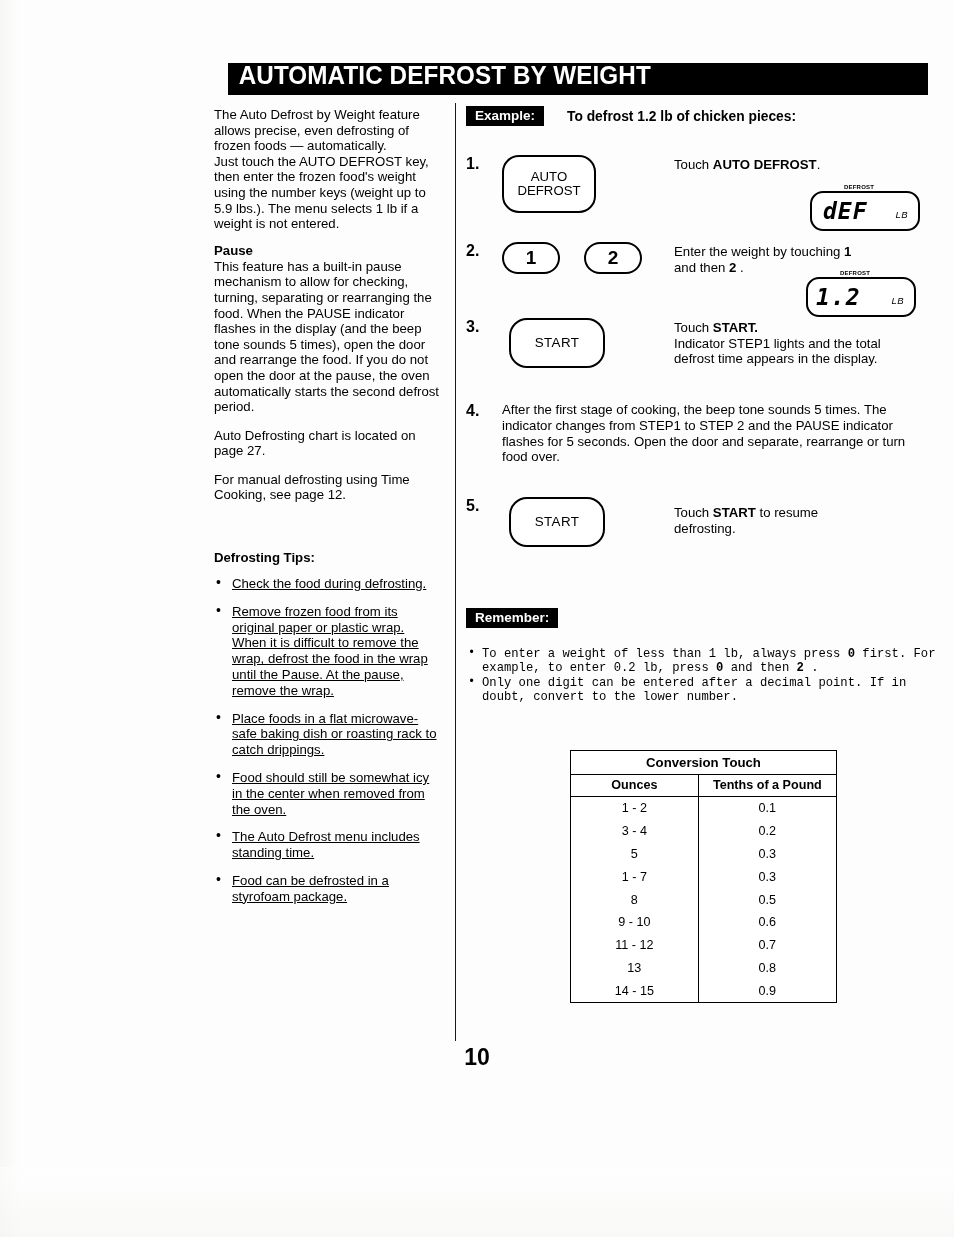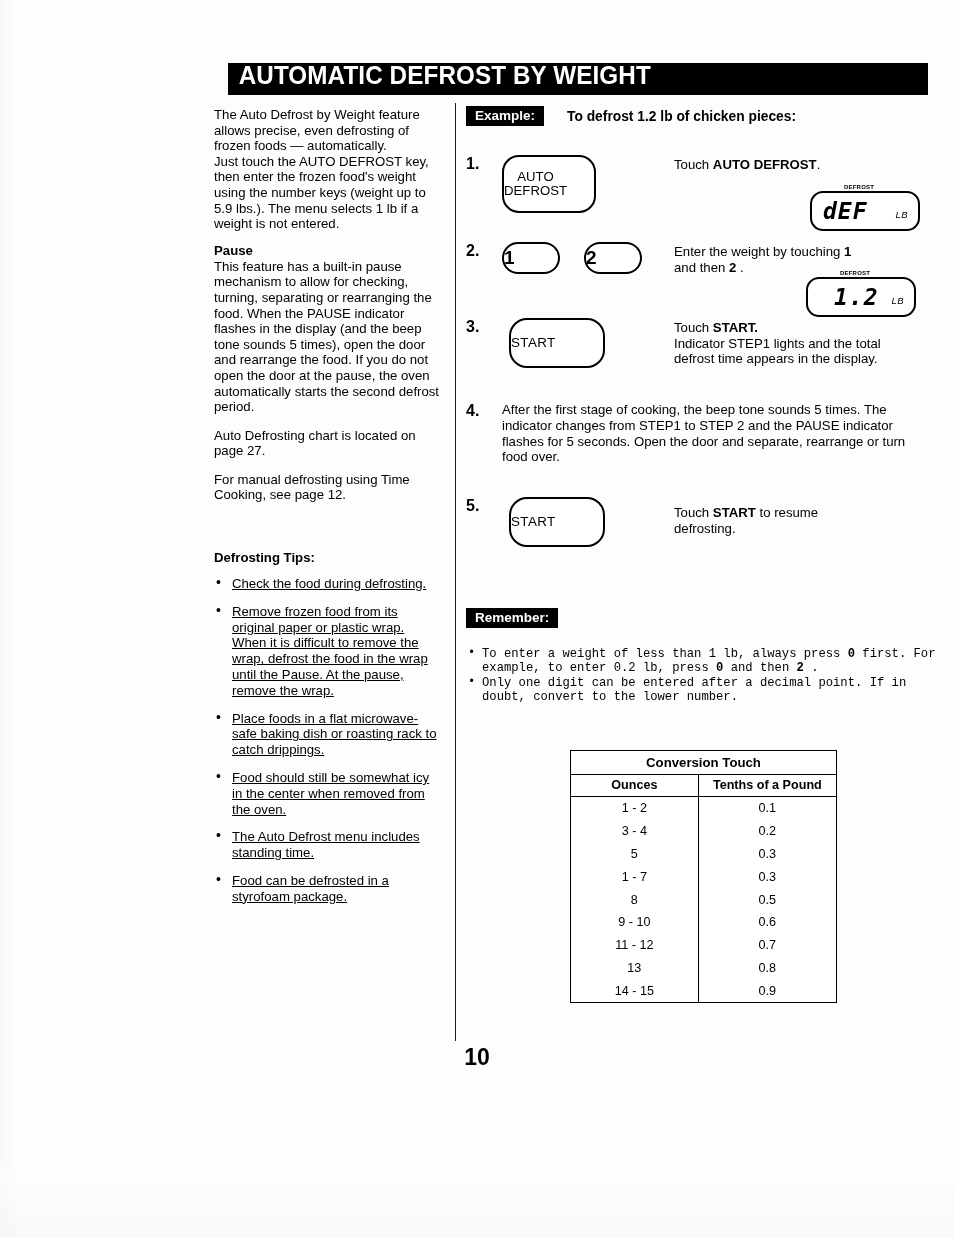--- a/index.html
+++ b/index.html
@@ -75,21 +75,21 @@
 
   
   .step { position:absolute; display:flex; }
   .step-num { font-weight:bold; font-size:16px; width:36px; flex:0 0 36px; }
 
   .keys { width:172px; flex:0 0 172px; display:flex; align-items:flex-start; gap:14px; }
 
   
   .key {
     border:2px solid #000;
-    display:flex; align-items:center; 
+    display:flex; align-items:center; justify-content:center;
     text-align:center; background:#fff;
     font-size:13.2px; line-height:14.5px;
   }
   .key-auto   { width:94px; height:58px; border-radius:17px; }
   .key-num    { width:58px; height:32px; border-radius:999px; font-size:19px; font-weight:bold; }
   .key-start  { width:96px; height:50px; border-radius:18px; font-size:13.4px; letter-spacing:.4px; }
 
   .step-text { font-size:13.2px; line-height:15.6px; padding-top:2px; }
   .step-text b { font-weight:bold; }
 
@@ -231,21 +231,21 @@
     </div>
     <div class="step-text">
       <span>Enter the weight by touching </span><b>1</b><br>
       <span>and then </span><b>2</b><span> .</span>
     </div>
   </div>
 
   <div class="lcd-wrap" style="left:806px; top:270px;">
     <div class="lcd-label">DEFROST</div>
     <div class="lcd">
-      <span class="digits" style="padding-left:26px;">1.2</span>
+      <span class="digits" style="padding-left:8px;">1.2</span>
       <span class="unit">LB</span>
     </div>
   </div>
 
   <div class="step" style="left:466px; top:318px;">
     <div class="step-num">3.</div>
     <div class="keys" style="padding-left:7px;">
       <div class="key key-start">
         <span>START</span>
       </div>

